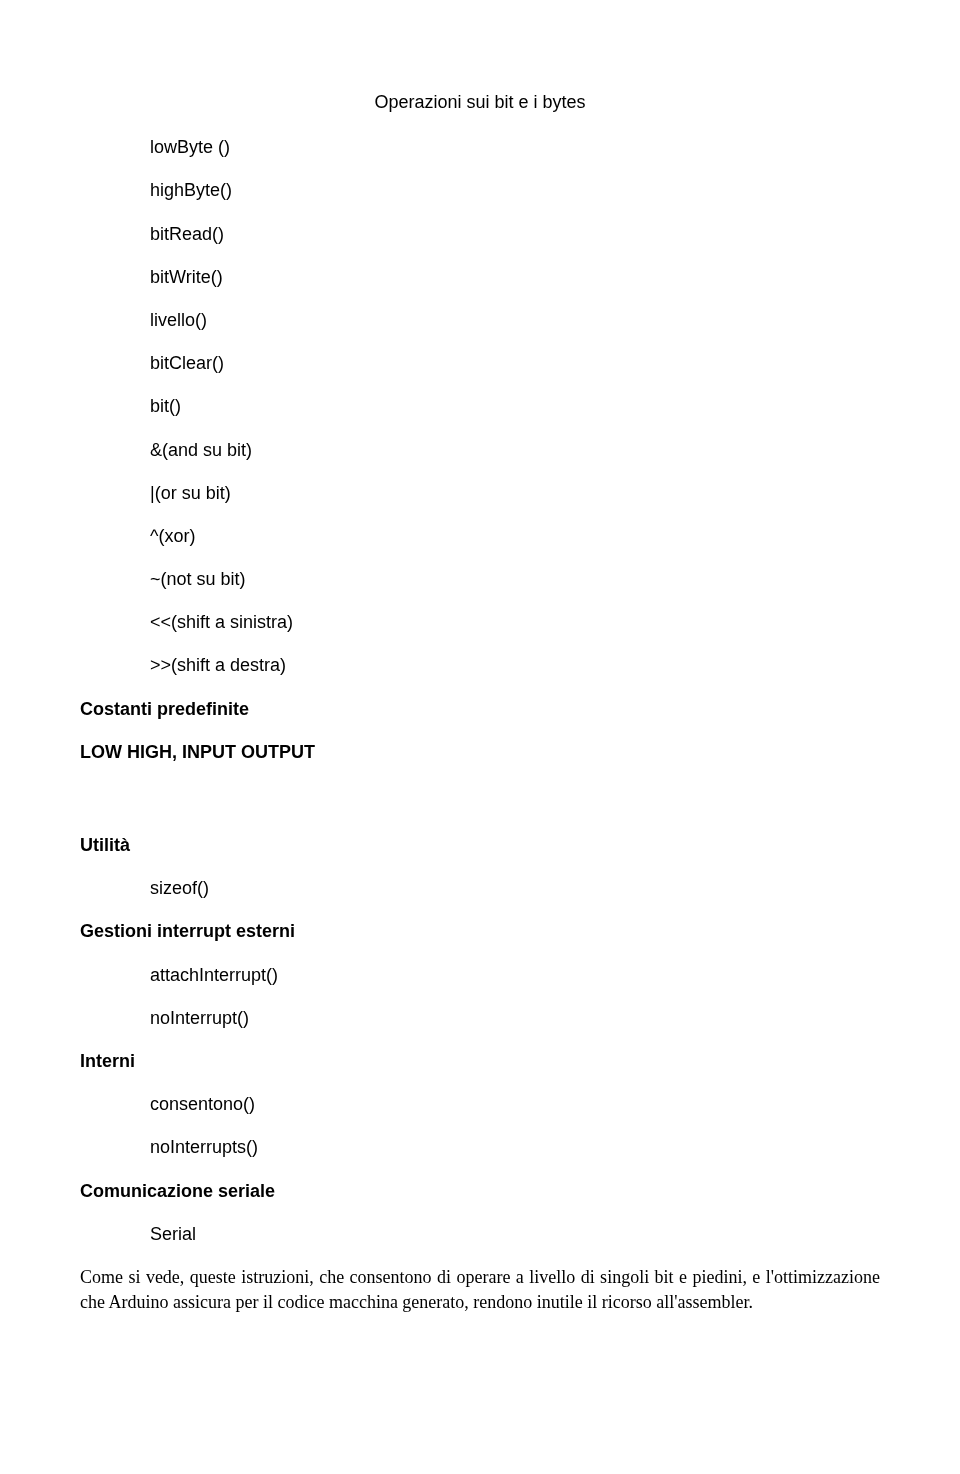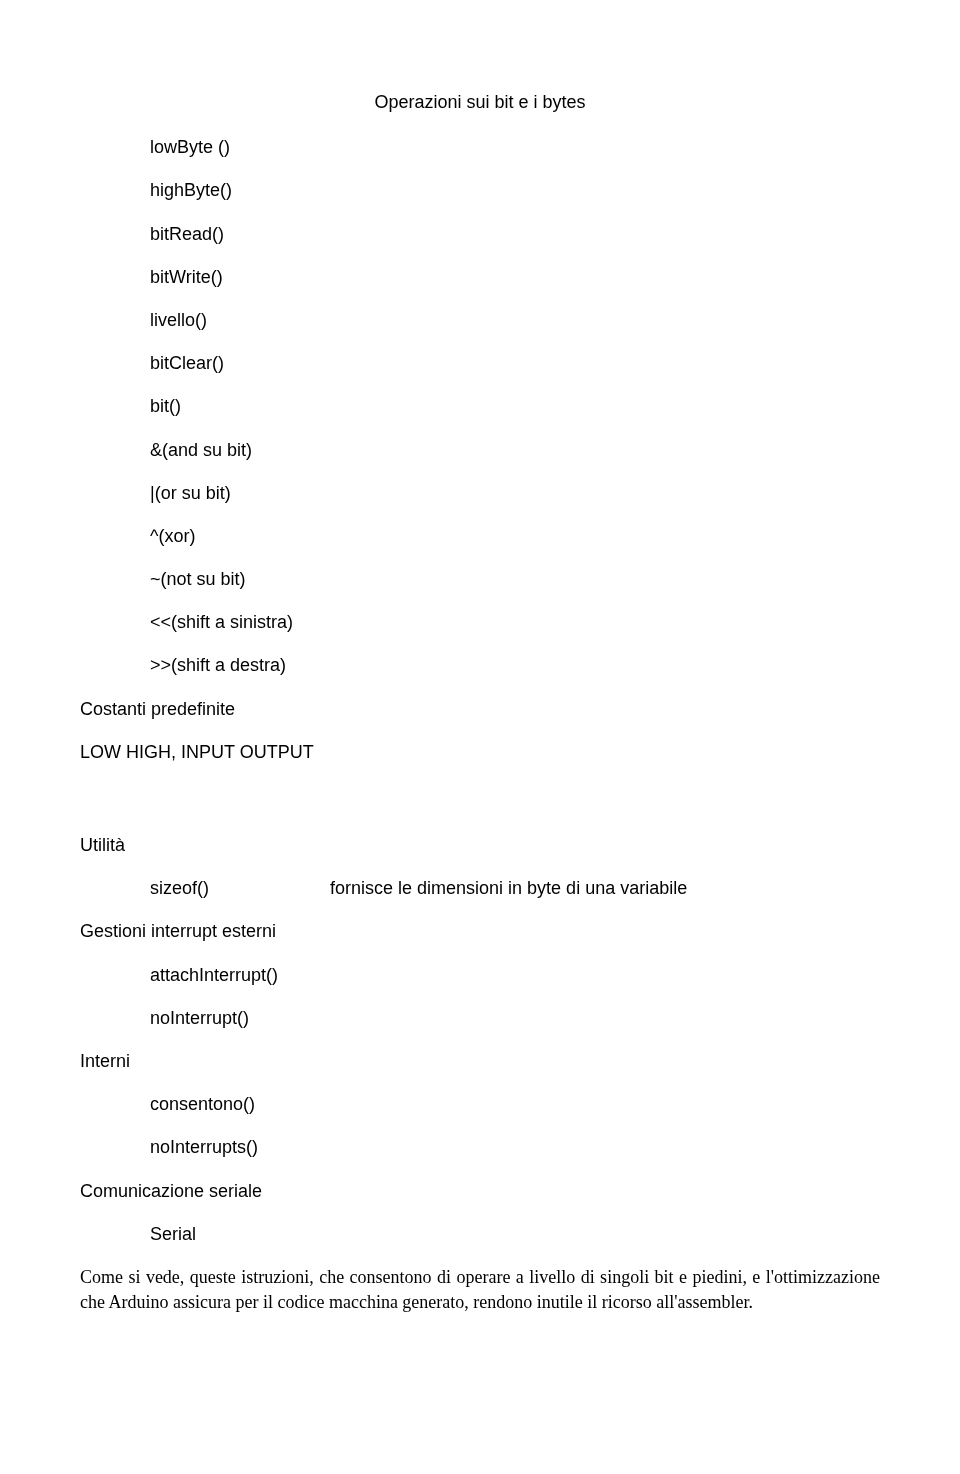--- a/index.html
+++ b/index.html
@@ -22,20 +22,21 @@
     margin-bottom: 18px;
   }
   .indent-2 {
     margin-left: 70px;
     display: flex;
     margin-bottom: 18px;
   }
   .col-a { width: 180px; }
   .flat {
     margin: 0 0 18px 0;
+    font-weight: bold;
   }
   .biggap { height: 50px; }
   .para {
     margin: 0;
     text-align: justify;
     font-family: Liberation Serif, serif;
   }
 </style>
 </head>
 <body>
@@ -56,21 +57,20 @@
 <div class="indent-1">&gt;&gt;(shift a destra)</div>
 
 <div class="flat">Costanti predefinite</div>
 <div class="flat">LOW HIGH, INPUT OUTPUT</div>
 
 <div class="biggap"></div>
 
 <div class="flat">Utilità</div>
 <div class="indent-2">
   <span class="col-a">sizeof()</span>
-  <span>fornisce le dimensioni in byte di una variabile</span>
 </div>
 
 <div class="flat">Gestioni interrupt esterni</div>
 <div class="indent-1">attachInterrupt()</div>
 <div class="indent-1">noInterrupt()</div>
 
 <div class="flat">Interni</div>
 <div class="indent-1">consentono()</div>
 <div class="indent-1">noInterrupts()</div>
 

